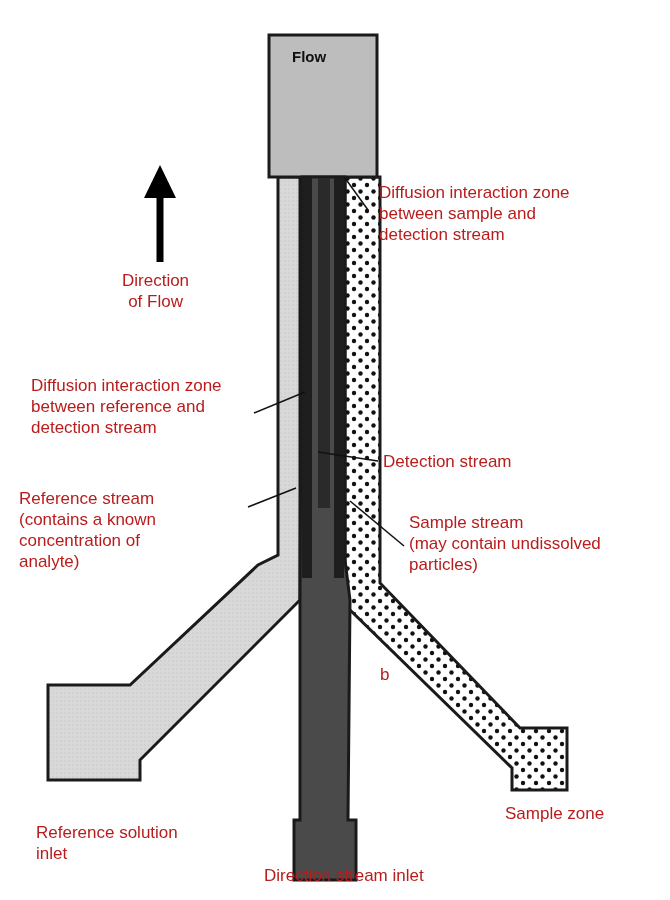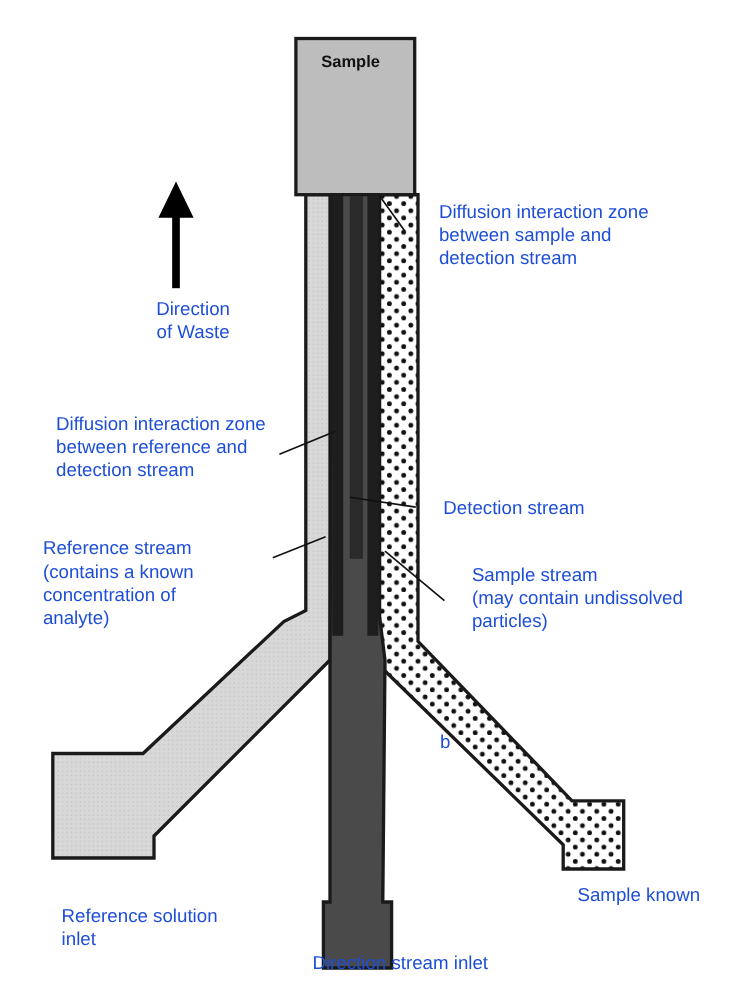--- a/index.html
+++ b/index.html
@@ -1,18 +1,18 @@
 <!DOCTYPE html>
 <html><head>
   <meta charset="utf-8">
   <style>
     html, body { margin: 0; padding: 0; background: #ffffff; }
     body { width: 670px; height: 900px; position: relative; overflow: hidden; font-family: "Liberation Sans", sans-serif; }
     #diagram { position: absolute; left: 0; top: 0; }
-    .lbl { position: absolute; font-size: 17px; line-height: 21px; color: #1d4ed8; white-space: pre; font-family: "Liberation Sans", sans-serif; margin-left: 20px; }
+    .lbl { position: absolute; font-size: 17px; line-height: 21px; color: #b91c1c; white-space: pre; font-family: "Liberation Sans", sans-serif; }
     .waste-lbl { position: absolute; font-weight: bold; font-size: 15px; color: #111; font-family: "Liberation Sans", sans-serif; }
   </style>
 </head>
 <body>
 
 <svg id="diagram" width="670" height="900" viewBox="0 0 670 900">
   <defs>
     <pattern id="dots" width="13" height="13" patternUnits="userSpaceOnUse">
       <rect width="13" height="13" fill="#ffffff"></rect>
       <circle cx="3" cy="3" r="2.2" fill="#111"></circle>
@@ -39,34 +39,34 @@
   <line x1="160" y1="262" x2="160" y2="195" stroke="#000" stroke-width="7"></line>
   <polygon points="144,198 160,165 176,198" fill="#000"></polygon>
 
   <line x1="368" y1="210" x2="345" y2="178" stroke="#111" stroke-width="1.5"></line>
   <line x1="254" y1="413" x2="305" y2="392" stroke="#111" stroke-width="1.5"></line>
   <line x1="378" y1="461" x2="318" y2="452" stroke="#111" stroke-width="1.5"></line>
   <line x1="248" y1="507" x2="296" y2="488" stroke="#111" stroke-width="1.5"></line>
   <line x1="404" y1="546" x2="350" y2="501" stroke="#111" stroke-width="1.5"></line>
 </svg>
 
-<div class="waste-lbl" style="left:292px;top:48px;">Sample</div>
+<div class="waste-lbl" style="left:292px;top:48px;">Flow</div>
 <div class="lbl" style="left:122px;top:270px;text-align:center;">Direction
-of Waste</div>
+of Flow</div>
 <div class="lbl" style="left:379px;top:182px;">Diffusion interaction zone
 between sample and
 detection stream</div>
 <div class="lbl" style="left:31px;top:375px;">Diffusion interaction zone
 between reference and
 detection stream</div>
 <div class="lbl" style="left:383px;top:451px;">Detection stream</div>
 <div class="lbl" style="left:19px;top:488px;">Reference stream
 (contains a known
 concentration of
 analyte)</div>
 <div class="lbl" style="left:409px;top:512px;">Sample stream
 (may contain undissolved
 particles)</div>
 <div class="lbl" style="left:380px;top:664px;">b</div>
 <div class="lbl" style="left:36px;top:822px;">Reference solution
 inlet</div>
 <div class="lbl" style="left:264px;top:865px;">Direction stream inlet</div>
-<div class="lbl" style="left:505px;top:803px;">Sample known</div>
+<div class="lbl" style="left:505px;top:803px;">Sample zone</div>
 
 </body></html>

